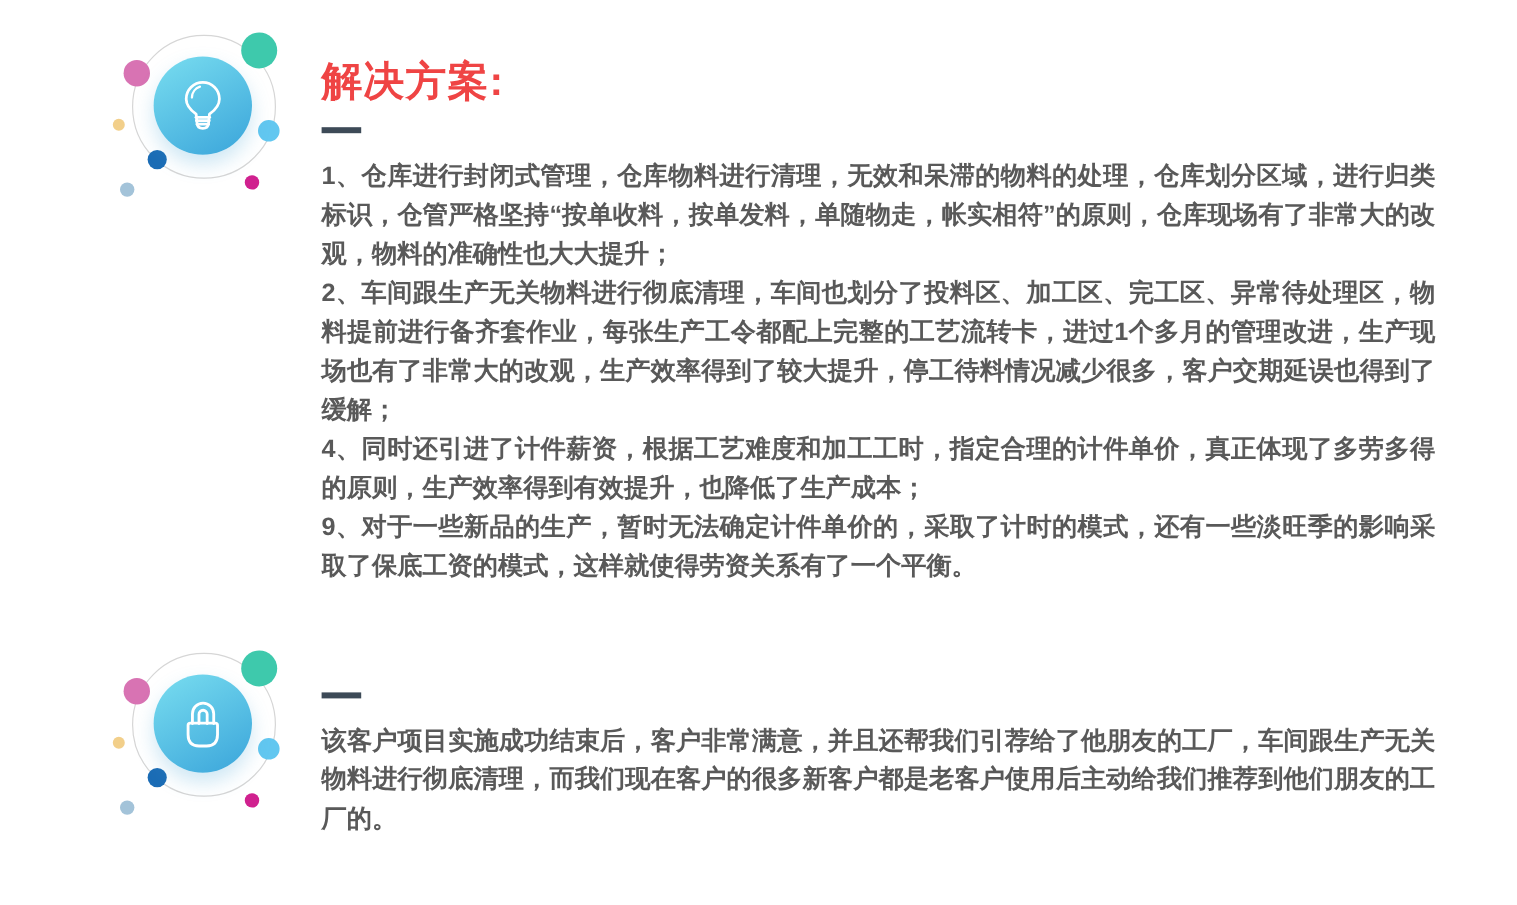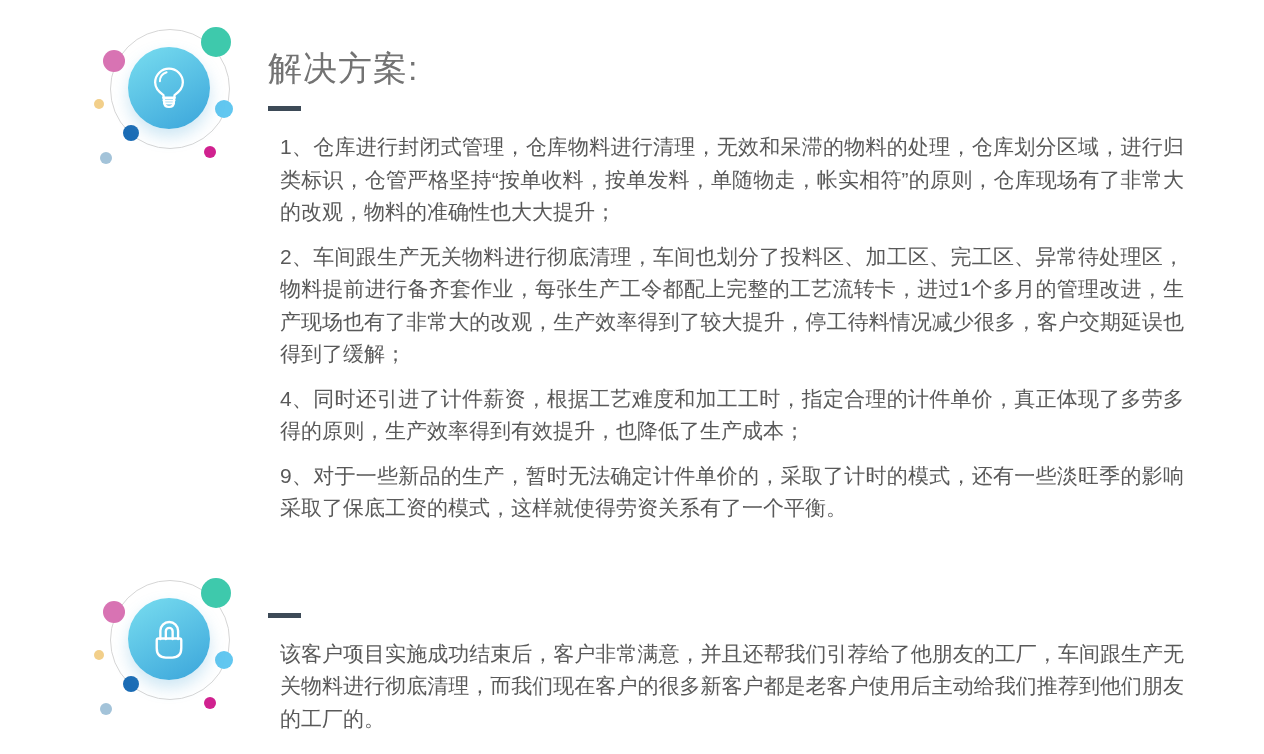--- a/index.html
+++ b/index.html
@@ -33,29 +33,29 @@
   .dot-pink    { left: 18px;  top: 40px;  width: 22px; height: 22px; background: #d873b3; }
   .dot-yellow  { left: 9px;   top: 89px;  width: 10px; height: 10px; background: #f2cf8a; }
   .dot-sky     { left: 130px; top: 90px;  width: 18px; height: 18px; background: #62c7f0; }
   .dot-blue    { left: 38px;  top: 115px; width: 16px; height: 16px; background: #1b6cb5; }
   .dot-magenta { left: 119px; top: 136px; width: 12px; height: 12px; background: #d0218f; }
   .dot-steel   { left: 15px;  top: 142px; width: 12px; height: 12px; background: #a3c3d9; }
 
   
   .content { margin-left: 268px; width: 928px; padding-top: 46px; }
   .title {
-    margin: 0; font-size: 34px; line-height: 44px; font-weight: 400;
-    color: #737373; letter-spacing: 1px;
+    margin: 0; font-size: 34px; line-height: 44px; font-weight: 700;
+    color: #ef4444; letter-spacing: 1px;
   }
   .dash { width: 33px; height: 5px; background: #3d4a57; margin-top: 16px; }
   .body {
     margin-top: 20px; font-size: 21px; line-height: 32.5px; color: #595959;
     text-align: justify; text-justify: inter-ideograph;
   }
-  .body p { margin: 12px; }
+  .body p { margin: 0; font-weight: bold; }
 </style>
 </head>
 <body>
 
 <div class="page">
 
   <section class="block">
     <div class="badge">
       <span class="ring"></span>
       <span class="dot dot-teal"></span>

